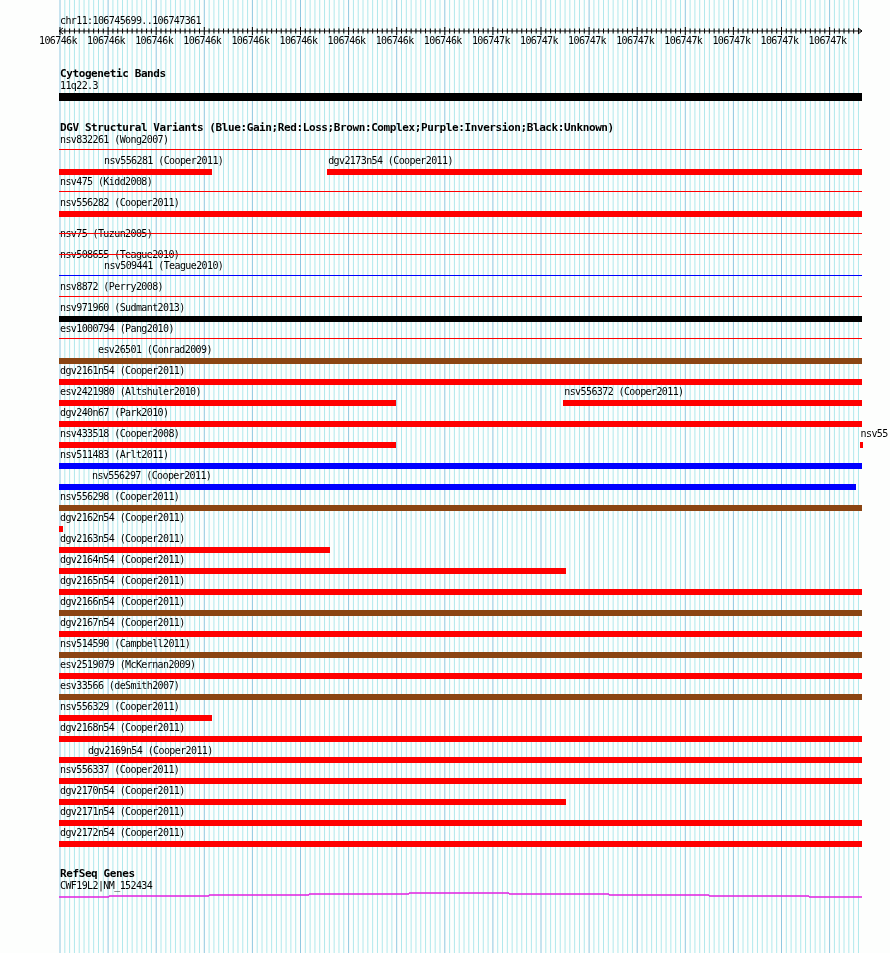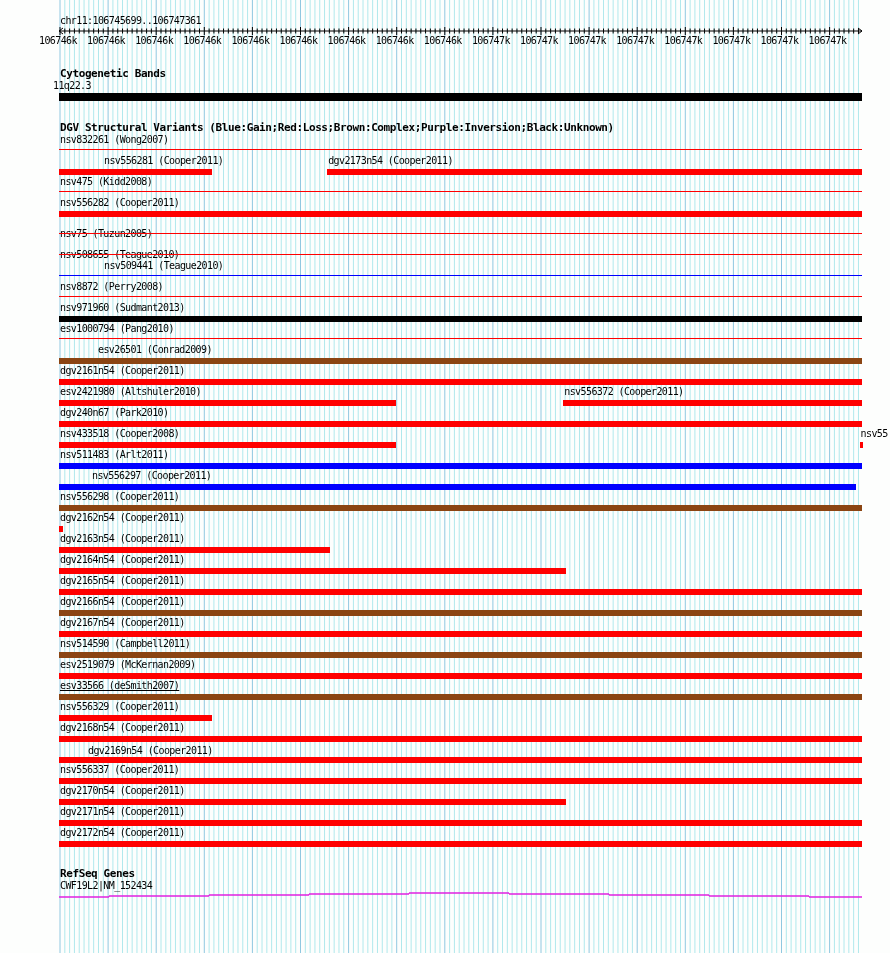--- a/index.html
+++ b/index.html
@@ -372,21 +372,21 @@
     <div class="tick-label" style="left: 520px;">106747k</div>
     <div class="tick-label" style="left: 568.1px;">106747k</div>
     <div class="tick-label" style="left: 616.2px;">106747k</div>
     <div class="tick-label" style="left: 664.3px;">106747k</div>
     <div class="tick-label" style="left: 712.4px;">106747k</div>
     <div class="tick-label" style="left: 760.5px;">106747k</div>
     <div class="tick-label" style="left: 808.6px;">106747k</div>
   </div>
 
 <div class="txt bold" style="left:60px;top:68px;">Cytogenetic Bands</div>
-<div class="txt" style="left:53px;top:80px;">11q22.3</div>
+<div class="txt" style="left:60px;top:80px;">11q22.3</div>
 <div class="bar" style="left:59px;top:93px;width:803px;height:8px;background:#000;"></div>
 
 <div class="txt bold" style="left:60px;top:122px;">DGV Structural Variants (Blue:Gain;Red:Loss;Brown:Complex;Purple:Inversion;Black:Unknown)</div>
 <div id="dgv-rows">
     <div class="txt" style="left: 60px; top: 134px;">nsv832261 (Wong2007)</div>
     <div class="bar" style="left: 59px; width: 803px; background: rgb(255, 0, 0); top: 149px; height: 1px;"></div>
     <div class="txt" style="left: 60px; top: 155px; margin-left: 44px;">nsv556281 (Cooper2011)</div>
     <div class="bar" style="left: 59px; width: 152.57px; background: rgb(255, 0, 0); top: 169px; height: 6px;"></div>
     <div class="txt" style="left: 328.202px; top: 155px;">dgv2173n54 (Cooper2011)</div>
     <div class="bar" style="left: 327.202px; width: 534.798px; background: rgb(255, 0, 0); top: 169px; height: 6px;"></div>
@@ -435,21 +435,21 @@
     <div class="txt" style="left: 60px; top: 575px;">dgv2165n54 (Cooper2011)</div>
     <div class="bar" style="left: 59px; width: 803px; background: rgb(255, 0, 0); top: 589px; height: 6px;"></div>
     <div class="txt" style="left: 60px; top: 596px;">dgv2166n54 (Cooper2011)</div>
     <div class="bar" style="left: 59px; width: 803px; background: rgb(139, 69, 19); top: 610px; height: 6px;"></div>
     <div class="txt" style="left: 60px; top: 617px;">dgv2167n54 (Cooper2011)</div>
     <div class="bar" style="left: 59px; width: 803px; background: rgb(255, 0, 0); top: 631px; height: 6px;"></div>
     <div class="txt" style="left: 60px; top: 638px;">nsv514590 (Campbell2011)</div>
     <div class="bar" style="left: 59px; width: 803px; background: rgb(139, 69, 19); top: 652px; height: 6px;"></div>
     <div class="txt" style="left: 60px; top: 659px;">esv2519079 (McKernan2009)</div>
     <div class="bar" style="left: 59px; width: 803px; background: rgb(255, 0, 0); top: 673px; height: 6px;"></div>
-    <div class="txt" style="left: 60px; top: 680px; text-decoration: underline;">esv33566 (deSmith2007)</div>
+    <div class="txt" style="left: 60px; top: 680px;">esv33566 (deSmith2007)</div>
     <div class="bar" style="left: 59px; width: 803px; background: rgb(139, 69, 19); top: 694px; height: 6px;"></div>
     <div class="txt" style="left: 60px; top: 701px;">nsv556329 (Cooper2011)</div>
     <div class="bar" style="left: 59px; width: 152.57px; background: rgb(255, 0, 0); top: 715px; height: 6px;"></div>
     <div class="txt" style="left: 60px; top: 722px;">dgv2168n54 (Cooper2011)</div>
     <div class="bar" style="left: 59px; width: 803px; background: rgb(255, 0, 0); top: 736px; height: 6px;"></div>
     <div class="txt" style="left: 60px; top: 745px; padding-left: 28px;">dgv2169n54 (Cooper2011)</div>
     <div class="bar" style="left: 59px; width: 803px; background: rgb(255, 0, 0); top: 757px; height: 6px;"></div>
     <div class="txt" style="left: 60px; top: 764px;">nsv556337 (Cooper2011)</div>
     <div class="bar" style="left: 59px; width: 803px; background: rgb(255, 0, 0); top: 778px; height: 6px;"></div>
     <div class="txt" style="left: 60px; top: 785px;">dgv2170n54 (Cooper2011)</div>

